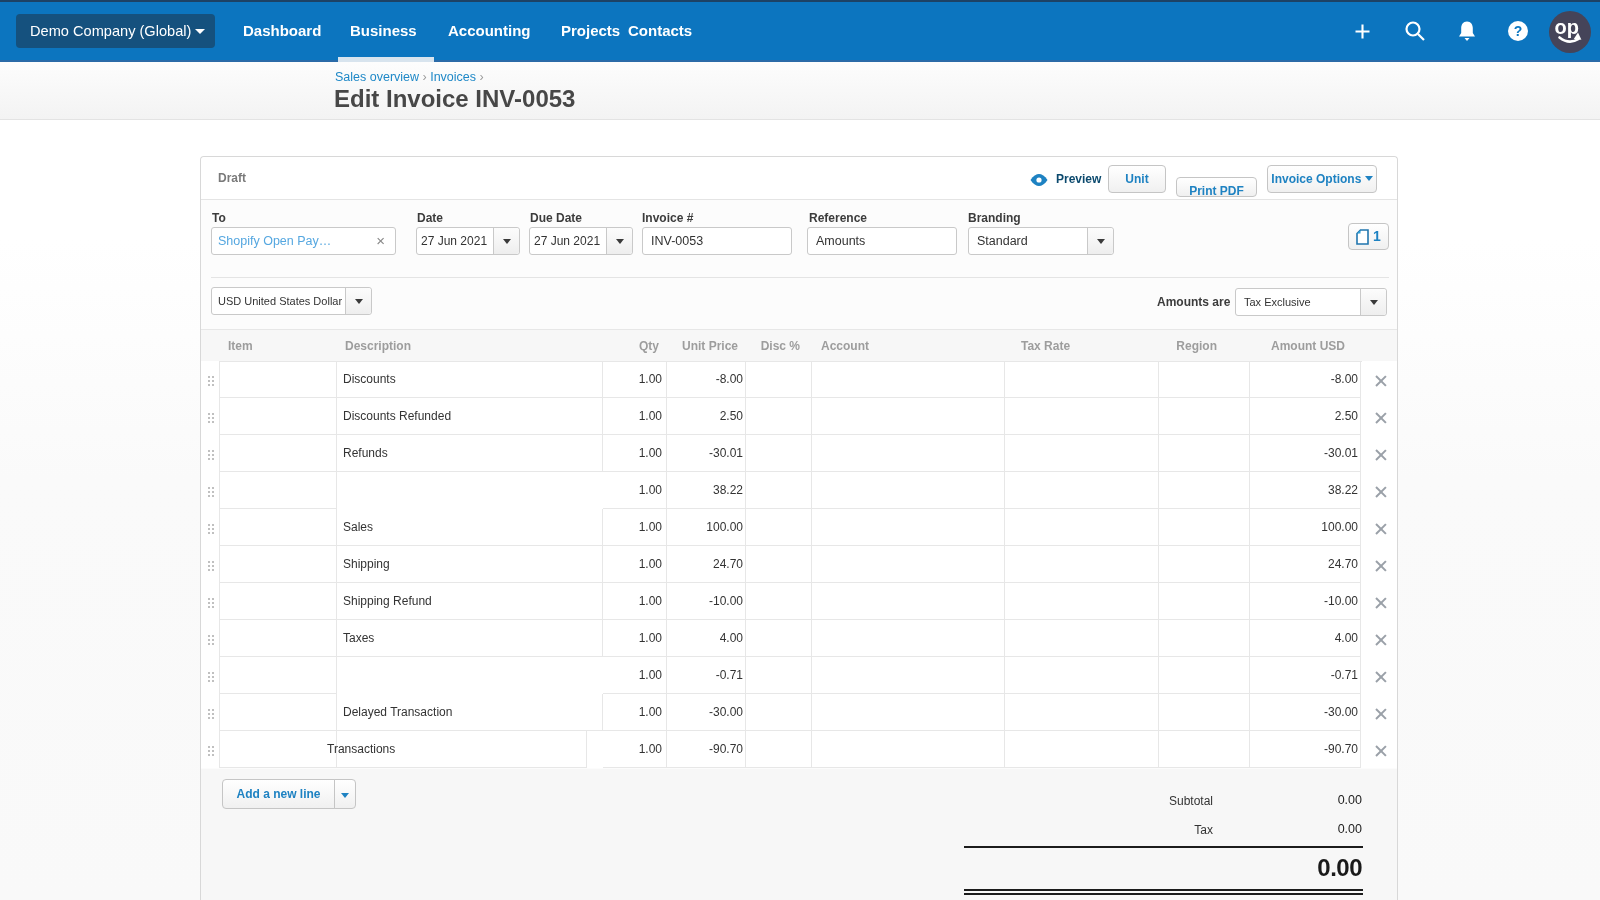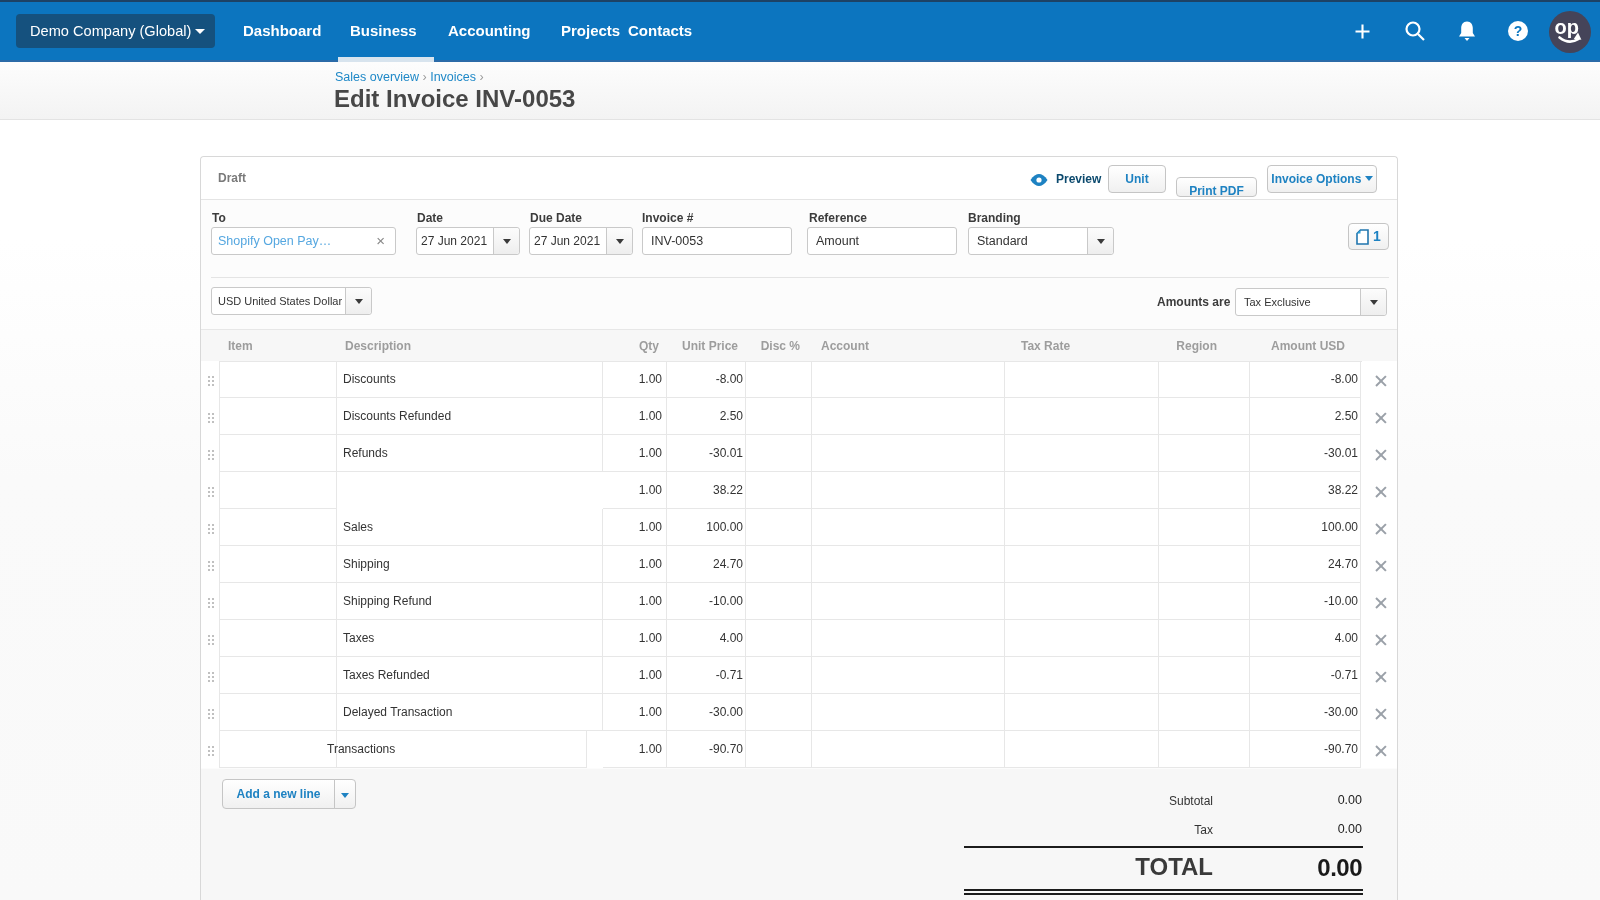--- a/index.html
+++ b/index.html
@@ -133,21 +133,21 @@
   <div class="label" style="left:216px; top:54px;">Date</div>
   <div class="input" style="left:215px; top:70px; width:104px; font-size:12px; padding-left:4px;">27 Jun 2021<div class="ddbtn"></div></div>
 
   <div class="label" style="left:329px; top:54px;">Due Date</div>
   <div class="input" style="left:328px; top:70px; width:104px; font-size:12px; padding-left:4px;">27 Jun 2021<div class="ddbtn"></div></div>
 
   <div class="label" style="left:441px; top:54px;">Invoice #</div>
   <div class="input" style="left:441px; top:70px; width:150px;">INV-0053</div>
 
   <div class="label" style="left:608px; top:54px;">Reference</div>
-  <div class="input" style="left:606px; top:70px; width:150px;">Amount</div>
+  <div class="input" style="left:606px; top:70px; width:150px;">Amounts</div>
 
   <div class="label" style="left:767px; top:54px;">Branding</div>
   <div class="input" style="left:767px; top:70px; width:146px;">Standard<div class="ddbtn"></div></div>
 
   <div class="btn" style="left:1147px; top:66px; width:41px; height:27px;">
     <svg style="position:absolute; left:7px; top:5px;" width="13" height="16" viewBox="0 0 13 16">
       <path d="M4.5 1 L12 1 L12 15 L1 15 L1 4.5 Z" fill="#fff" stroke="#2176ae" stroke-width="1.6"></path>
       <path d="M4.5 1 L4.5 4.5 L1 4.5 Z" fill="#2f9fd8"></path>
     </svg>
     <span style="position:absolute; left:24px; top:4px; font-size:14px;">1</span>
@@ -335,21 +335,20 @@
   <div class="row" style="top:500px;">
     <div class="dots">
           <i style="left:0;top:0"></i>
           <i style="left:4px;top:0"></i>
           <i style="left:0;top:4px"></i>
           <i style="left:4px;top:4px"></i>
           <i style="left:0;top:8px"></i>
           <i style="left:4px;top:8px"></i>
         </div>
     <div class="cell" style="left:18px; width:118px; border-left:1px solid #e7e7e7;"></div>
-    <div class="cell" style="left:136px; width:266px; padding-left:6px;">Taxes Refunded</div>
     <div class="cell rownum" style="left:402px; width:64px; padding-right:4px;">1.00</div>
     <div class="cell rownum" style="left:466px; width:79px; padding-right:2px;">-0.71</div>
     <div class="cell" style="left:545px; width:66px;"></div>
     <div class="cell" style="left:611px; width:193px;"></div>
     <div class="cell" style="left:804px; width:154px;"></div>
     <div class="cell" style="left:958px; width:91px;"></div>
     <div class="cell rownum" style="left:1049px; width:111px; padding-right:2px;">-0.71</div>
     <div class="xicon"></div>
   </div>
   <div class="row" style="top:537px;">
@@ -395,18 +394,17 @@
 </div>
 
   <div id="tfoot">
     <div class="btn" style="left:21px; top:10px; width:113px; height:30px; line-height:28px; border-radius:4px 0 0 4px;">Add a new line</div>
     <div class="btn" style="left:133px; top:10px; width:22px; height:30px; border-radius:0 4px 4px 0;"><span style="display:inline-block; margin-top:13px; width:0; height:0; border-left:4px solid transparent; border-right:4px solid transparent; border-top:5px solid #1e82c2;"></span></div>
     <div style="position:absolute; left:762px; top:25px; width:250px; text-align:right; font-size:12px; color:#333;">Subtotal</div>
     <div style="position:absolute; left:911px; top:24px; width:250px; text-align:right; font-size:12.5px; color:#222;">0.00</div>
     <div style="position:absolute; left:762px; top:54px; width:250px; text-align:right; font-size:12px; color:#333;">Tax</div>
     <div style="position:absolute; left:911px; top:53px; width:250px; text-align:right; font-size:12.5px; color:#222;">0.00</div>
     <div style="position:absolute; left:763px; top:77px; width:399px; height:1.5px; background:#1c1c1c;"></div>
-    <div style="position:absolute; left:762px; top:84px; width:250px; text-align:right; font-size:24px; font-weight:bold; color:#3a3a3a;">TOTAL</div>
     <div style="position:absolute; left:882px; top:85px; width:279px; text-align:right; font-size:24px; font-weight:bold; color:#1a1a1a; letter-spacing:-0.5px;">0.00</div>
     <div style="position:absolute; left:763px; top:120px; width:399px; height:1.5px; background:#1c1c1c;"></div>
     <div style="position:absolute; left:763px; top:124px; width:399px; height:1.5px; background:#1c1c1c;"></div>
   </div>
 </div>
 
 </body></html>

